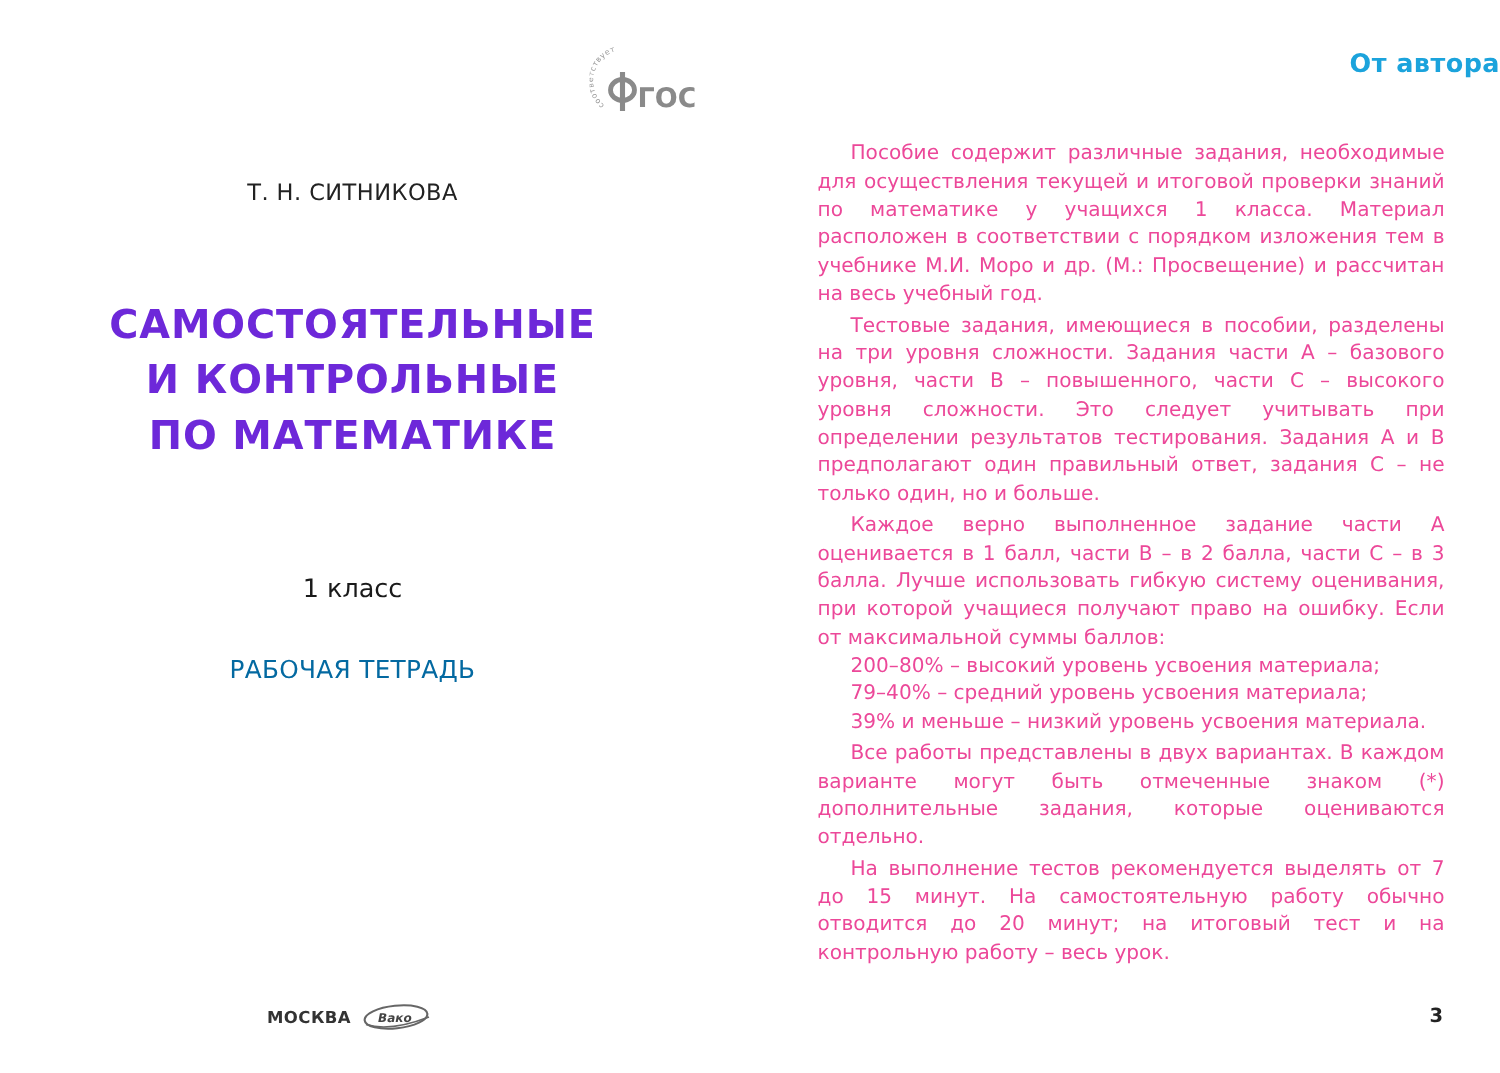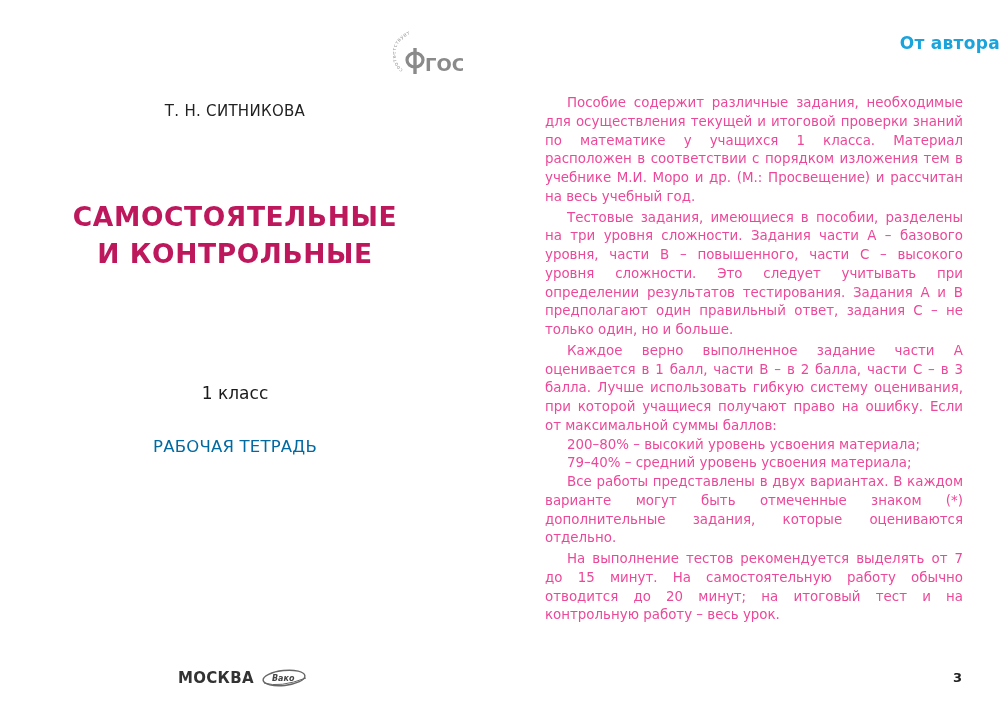--- a/index.html
+++ b/index.html
@@ -8,48 +8,48 @@
 
     .page { position: absolute; top: 0; height: 715px; }
     .page-left { left: 0; width: 470px; }
     .page-right { left: 470px; width: 530px; }
 
     
     .fgos-logo { position: absolute; left: 393px; top: 30px; width: 70px; height: 48px; }
     .fgos-logo svg { width: 100%; height: 100%; }
 
     .author {
-      position: absolute; left: 0; width: 470px; top: 102px;
+      position: absolute; left: 0; width: 470px; top: 119px;
       text-align: center; font-size: 15px; letter-spacing: 0.3px; color: #222;
       font-family: "DejaVu Sans", sans-serif;
     }
 
     .main-title {
       position: absolute; left: 0; width: 470px; top: 198px;
-      text-align: center; color: #be185d;
+      text-align: center; color: #6d28d9;
       font-family: "DejaVu Sans", sans-serif; font-weight: bold;
       font-size: 26.5px; line-height: 37px; letter-spacing: 0.6px;
     }
     .main-title .line { display: block; white-space: nowrap; }
 
     .grade {
       position: absolute; left: 0; width: 470px; top: 383px;
       text-align: center; font-weight: normal; font-size: 17px; color: #1a1a1a;
     }
 
     .subtitle {
       position: absolute; left: 0; width: 470px; top: 437px;
       text-align: center; font-size: 16.5px; color: #0369a1; letter-spacing: 0.2px;
     }
 
     .publisher {
       position: absolute; left: 178px; top: 668px;
       display: flex; align-items: center; gap: 6px;
     }
-    .publisher .city { font-size: 15px; font-weight: bold; color: #333; letter-spacing: 0.3px; }
+    .publisher .city { font-size: 11px; font-weight: bold; color: #333; letter-spacing: 0.3px; }
     .publisher .logo { width: 50px; height: 20px; }
     .publisher .logo svg { width: 100%; height: 100%; }
 
     
     .section-title {
       position: absolute; left: 0; width: 530px; top: 33px;
       text-align: right; color: #1ba3dc; font-weight: bold; font-size: 17px;
       letter-spacing: 0.3px;
     }
 
@@ -88,20 +88,21 @@
       <rect x="20.3" y="18" width="3.4" height="26" fill="#8a8a8a"></rect>
       <text x="32" y="41" font-size="18" font-weight="bold" fill="#8a8a8a" font-family="DejaVu Sans, sans-serif">ГОС</text>
     </svg>
   </div>
 
   <div class="author">Т. Н. СИТНИКОВА</div>
 
   <div class="main-title">
     <span class="line">САМОСТОЯТЕЛЬНЫЕ</span>
     <span class="line">И КОНТРОЛЬНЫЕ</span>
+    <span class="line">ПО МАТЕМАТИКЕ</span>
   </div>
 
   <div class="grade">1 класс</div>
 
   <div class="subtitle">РАБОЧАЯ ТЕТРАДЬ</div>
 
   <div class="publisher">
     <span class="city">МОСКВА</span>
     <span class="logo">
       <svg viewBox="0 0 50 20" xmlns="http://www.w3.org/2000/svg">
@@ -115,18 +116,19 @@
 
 <div class="page page-right">
   <div class="section-title">От автора</div>
 
   <div class="body-text">
     <p>Пособие содержит различные задания, необходимые для осуществления текущей и итоговой проверки знаний по математике у учащихся 1 класса. Материал расположен в соответствии с порядком изложения тем в учебнике М.И. Моро и др. (М.: Просвещение) и рассчитан на весь учебный год.</p>
     <p>Тестовые задания, имеющиеся в пособии, разделены на три уровня сложности. Задания части А – базового уровня, части В – повышенного, части С – высокого уровня сложности. Это следует учитывать при определении результатов тестирования. Задания А и В предполагают один правильный ответ, задания С – не только один, но и больше.</p>
     <p class="no-gap">Каждое верно выполненное задание части А оценивается в 1 балл, части В – в 2 балла, части С – в 3 балла. Лучше использовать гибкую систему оценивания, при которой учащиеся получают право на ошибку. Если от максимальной суммы баллов:</p>
     <p class="list-item">200–80% – высокий уровень усвоения материала;</p>
     <p class="list-item">79–40% – средний уровень усвоения материала;</p>
+    <p>39% и меньше – низкий уровень усвоения материала.</p>
     <p>Все работы представлены в двух вариантах. В каждом варианте могут быть отмеченные знаком (*) дополнительные задания, которые оцениваются отдельно.</p>
     <p>На выполнение тестов рекомендуется выделять от 7 до 15 минут. На самостоятельную работу обычно отводится до 20 минут; на итоговый тест и на контрольную работу – весь урок.</p>
   </div>
 
   <div class="page-number">3</div>
 </div>
 
 </body></html>

